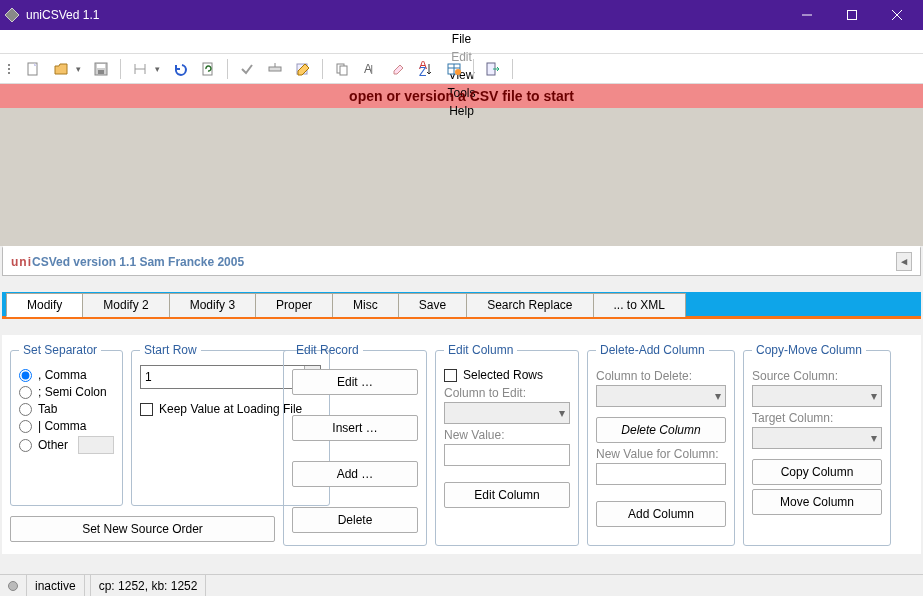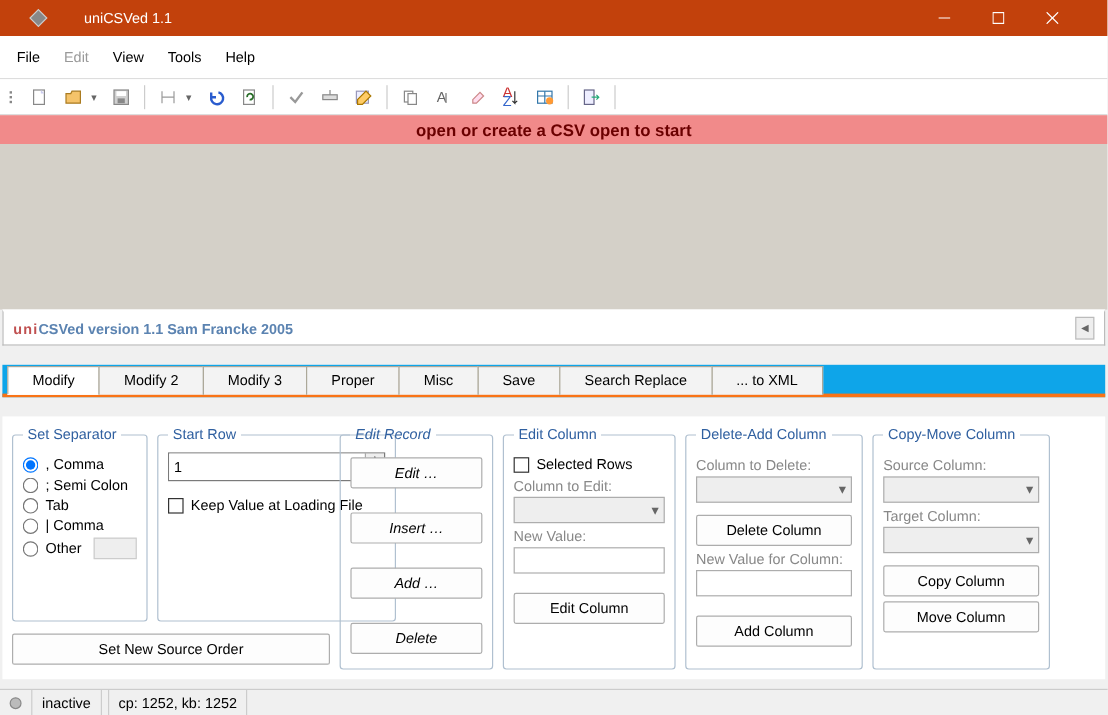--- a/index.html
+++ b/index.html
@@ -1,26 +1,26 @@
 <!DOCTYPE html>
 <html><head>
 <meta charset="utf-8">
 <style>
 * { box-sizing: border-box; margin: 0; padding: 0; font-family: "Segoe UI", Tahoma, sans-serif; font-size: 12px; }
 body { background: #f0f0f0; width: 923px; height: 596px; overflow: hidden; }
 
 
-.titlebar { background: #c2410c; color: #fff; height: 30px; display: flex; align-items: center; padding: 0 24px; gap: 24px; }
+.titlebar { background: #4c1d95; color: #fff; height: 30px; display: flex; align-items: center; padding: 0 4px; }
 .titlebar .app-icon { width: 16px; height: 16px; margin-right: 6px; display: inline-flex; }
 .titlebar .title { flex: 1; font-size: 12px; }
 .titlebar .win-btns { display: flex; }
 .titlebar .win-btn { width: 45px; height: 30px; display: flex; align-items: center; justify-content: center; color: #fff; font-size: 13px; }
 
 
-.menubar { background: #fff; height: 36px; display: flex; align-items: center; padding: 0 4px; border-bottom: 1px solid #ddd; }
+.menubar { background: #fff; height: 24px; display: flex; align-items: center; padding: 0 4px; border-bottom: 1px solid #ddd; flex-direction: column; }
 .menubar .menu-item { padding: 2px 10px; cursor: default; }
 .menubar .menu-item.disabled { color: #999; }
 
 
 .toolbar { background: #fff; height: 30px; display: flex; align-items: center; padding: 0 8px; gap: 2px; border-bottom: 1px solid #ddd; }
 .toolbar .tgrip { width: 6px; height: 22px; display: flex; flex-direction: column; justify-content: center; gap: 2px; margin-right: 4px; }
 .toolbar .tgrip div { width: 2px; height: 2px; background: #888; }
 .tool-btn { width: 26px; height: 26px; display: flex; align-items: center; justify-content: center; border-radius: 2px;}
 .tool-sep { width: 1px; height: 20px; background: #ccc; margin: 0 4px; }
 .tool-dd { width: 10px; font-size: 9px; color: #666; }
@@ -205,21 +205,21 @@
   <div class="tool-sep"></div>
   <div class="tool-btn">
       <svg width="16" height="16">
         <rect x="2" y="2" width="8" height="12" fill="#eef" stroke="#668"></rect>
         <path d="M8 8 L14 8 M12 6 L14 8 L12 10" fill="none" stroke="#2a7"></path>
       </svg>
     </div>
   <div class="tool-sep"></div>
 </div>
 
-<div class="banner">open  or create a CSV open to start</div>
+<div class="banner">open  or version a CSV file to start</div>
 
 <div class="workspace"></div>
 
 <div class="appstrip">
   <span class="uni">uni</span>
   <span>CSVed  version 1.1 Sam Francke 2005</span>
   <span class="spacer"></span>
   <span class="arrow">◂</span>
 </div>
 
@@ -275,21 +275,21 @@
         <div class="check-row">
             <span class="checkbox-box"></span>
             <span>Keep Value at Loading File</span>
           </div>
         <div style="height:6px"></div>
       </fieldset>
     </div>
     <div class="btn" style="margin-top:10px;">Set New Source Order</div>
   </div>
 
-  <fieldset style="width:128px;font-style:italic;">
+  <fieldset style="width:144px;">
     <legend>Edit Record</legend>
     <div class="btn">Edit …</div>
     <div style="height:12px"></div>
     <div class="btn">Insert …</div>
     <div style="height:12px"></div>
     <div class="btn">Add …</div>
     <div style="height:12px"></div>
     <div class="btn">Delete</div>
   </fieldset>
 
@@ -304,21 +304,21 @@
     <span class="lbl-muted">New Value:</span>
     <input class="txt" style="">
     <div style="height:12px"></div>
     <div class="btn">Edit Column</div>
   </fieldset>
 
   <fieldset style="width:148px;">
     <legend>Delete-Add Column</legend>
     <span class="lbl-muted">Column to Delete:</span>
     <div class="sel">▾</div>
-    <div class="btn" style="margin-top:10px;">Delete Column</div>
+    <div class="btn" style="margin-top:10px;font-style:italic;">Delete Column</div>
     <span class="lbl-muted">New Value for Column:</span>
     <input class="txt" style="">
     <div style="height:12px"></div>
     <div class="btn">Add Column</div>
   </fieldset>
 
   <fieldset style="width:148px;">
     <legend>Copy-Move  Column</legend>
     <span class="lbl-muted">Source Column:</span>
     <div class="sel">▾</div>

